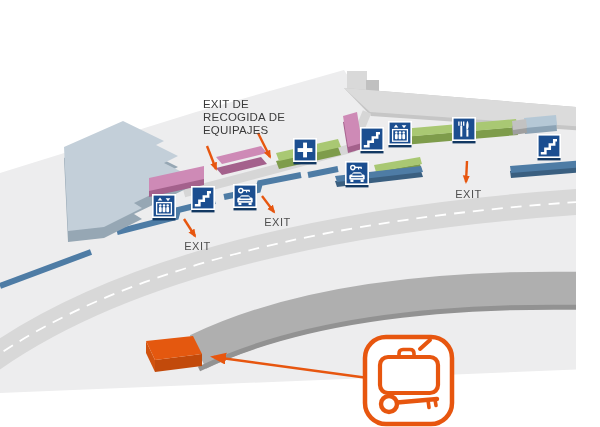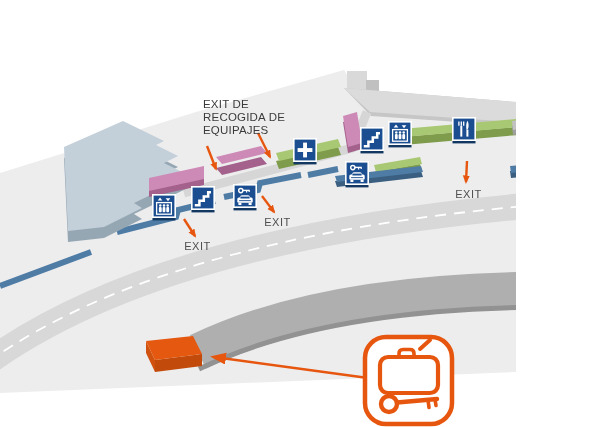--- a/index.html
+++ b/index.html
@@ -1,17 +1,17 @@
 <!DOCTYPE html>
 <html><head>
 <meta charset="utf-8">
 <style>
   html,body{margin:0;padding:0;background:#ffffff;}
   .stage{
-    position:relative;width:516px;height:427px;overflow:hidden;background:#ffffff;
+    position:relative;width:576px;height:427px;overflow:hidden;background:#ffffff;
     font-family:"Liberation Sans", sans-serif;
   }
   svg text{font-family:"Liberation Sans", sans-serif;}
   .hdr{font-size:11.5px;fill:#3b3b3b;letter-spacing:.2px;}
   .exit{font-size:11px;fill:#4f4f4f;letter-spacing:.5px;}
 </style>
 </head>
 <body>
 
 <div class="stage">

